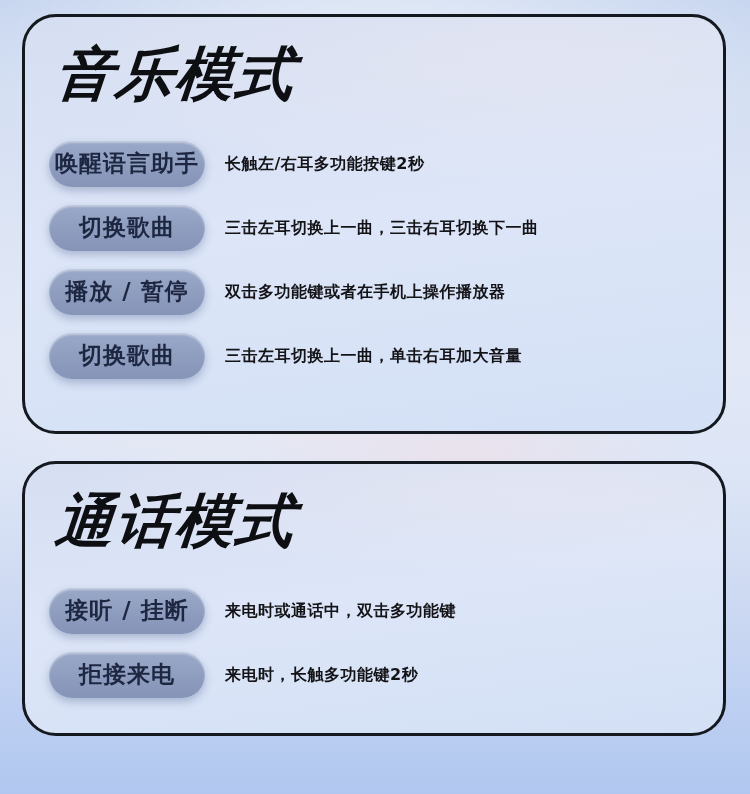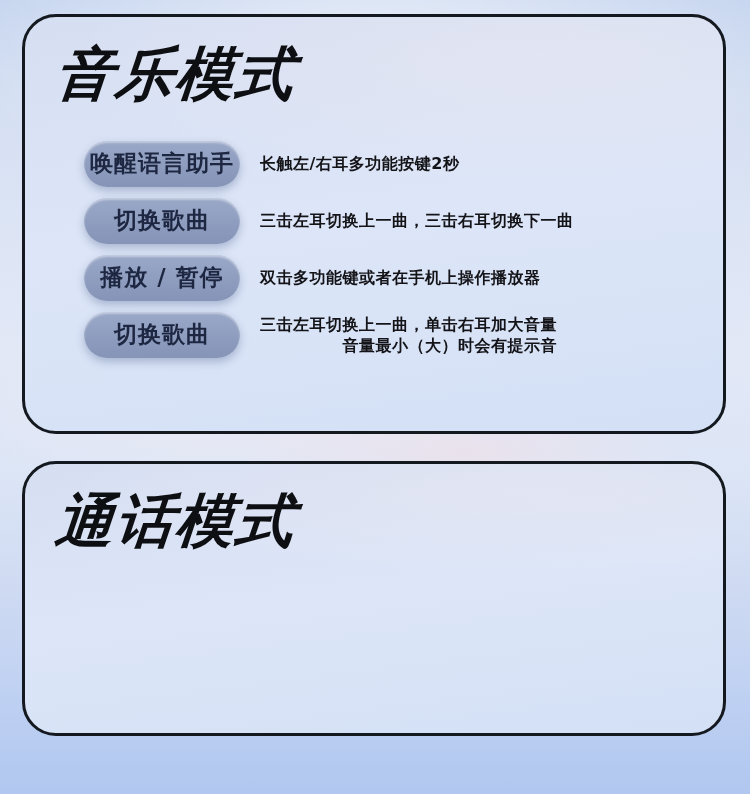--- a/index.html
+++ b/index.html
@@ -26,22 +26,22 @@
   .card-1 { top: 14px;  height: 420px; }
   .card-2 { top: 461px; height: 275px; }
   .card-title {
     margin: 26px 0 0 28px;
     font-size: 58px; line-height: 1.1; font-weight: 900; font-style: italic;
     letter-spacing: 2px; color: #0e0f12;
     transform: skewX(-5deg); transform-origin: left bottom;
     white-space: nowrap;
   }
   .rows {
-    margin-top: 34px; padding-left: 59px;
-    display: flex; flex-direction: column; gap: 11px;
+    margin-top: 34px; padding-left: 24px;
+    display: flex; flex-direction: column; gap: 18px;
   }
   .row { display: flex; align-items: center; }
   .badge {
     flex: 0 0 156px; width: 156px; height: 46px;
     display: flex; align-items: center; justify-content: center;
     border-radius: 23px;
     background: linear-gradient(180deg, #9aa8c8 0%, #8b9abc 70%, #8594b7 100%);
     box-shadow: 0 4px 8px rgba(40,60,110,0.28), inset 0 2px 2px rgba(255,255,255,0.40);
     color: #1e2742; font-size: 23px; font-weight: 700;
     letter-spacing: 1px; white-space: nowrap;
@@ -80,24 +80,40 @@
         <span class="badge">播放 / 暂停</span>
         <div class="desc">
           <p>双击多功能键或者在手机上操作播放器</p>
         </div>
       </div>
 
       <div class="row">
         <span class="badge">切换歌曲</span>
         <div class="desc">
           <p>三击左耳切换上一曲，单击右耳加大音量</p>
-          <p>音量最小（大）时会有提示音</p>
         </div>
       </div>
 
     </div>
   </section>
 
   <section class="card card-2">
     <h1 class="card-title">通话模式</h1>
+    <div class="rows">
+
+      <div class="row">
+        <span class="badge">接听 / 挂断</span>
+        <div class="desc">
+          <p>来电时或通话中，双击多功能键</p>
+        </div>
+      </div>
+
+      <div class="row">
+        <span class="badge">拒接来电</span>
+        <div class="desc">
+          <p>来电时，长触多功能键2秒</p>
+        </div>
+      </div>
+
+    </div>
   </section>
 
 </div>
 
 </body></html>

